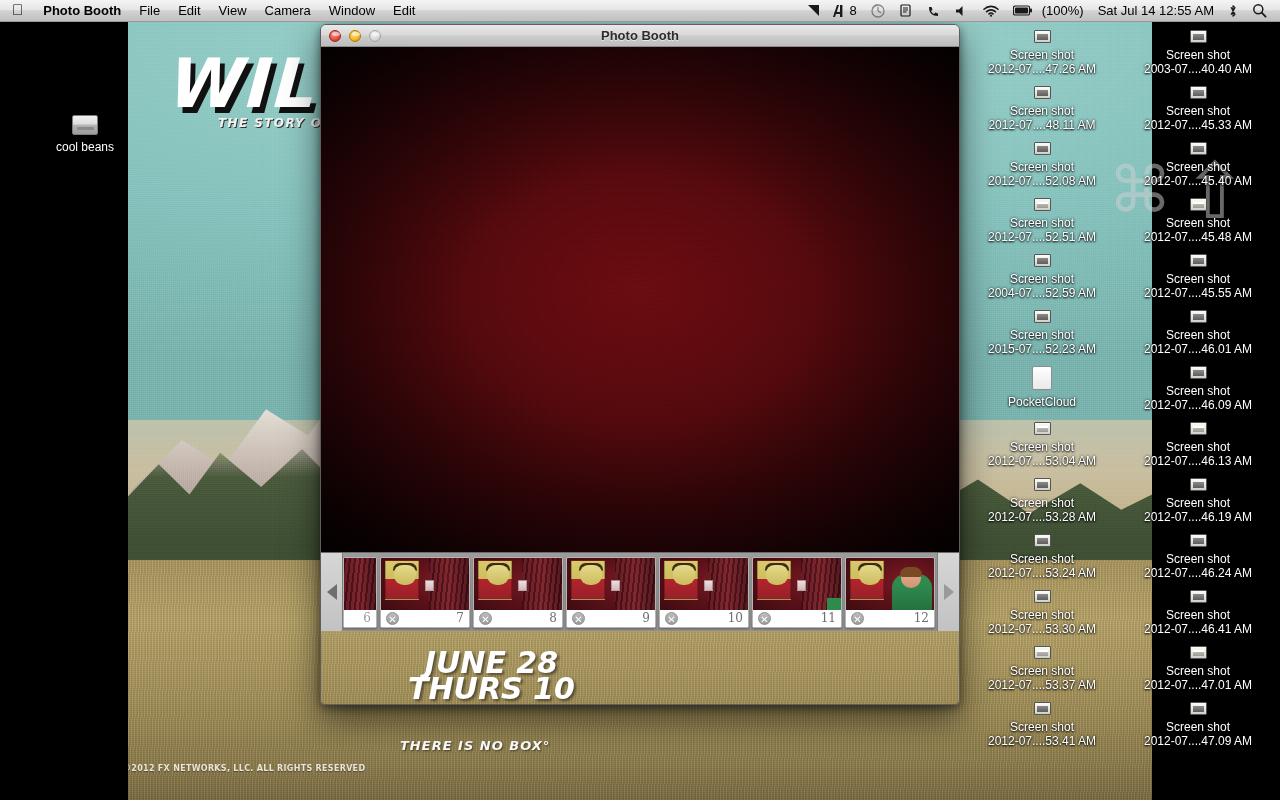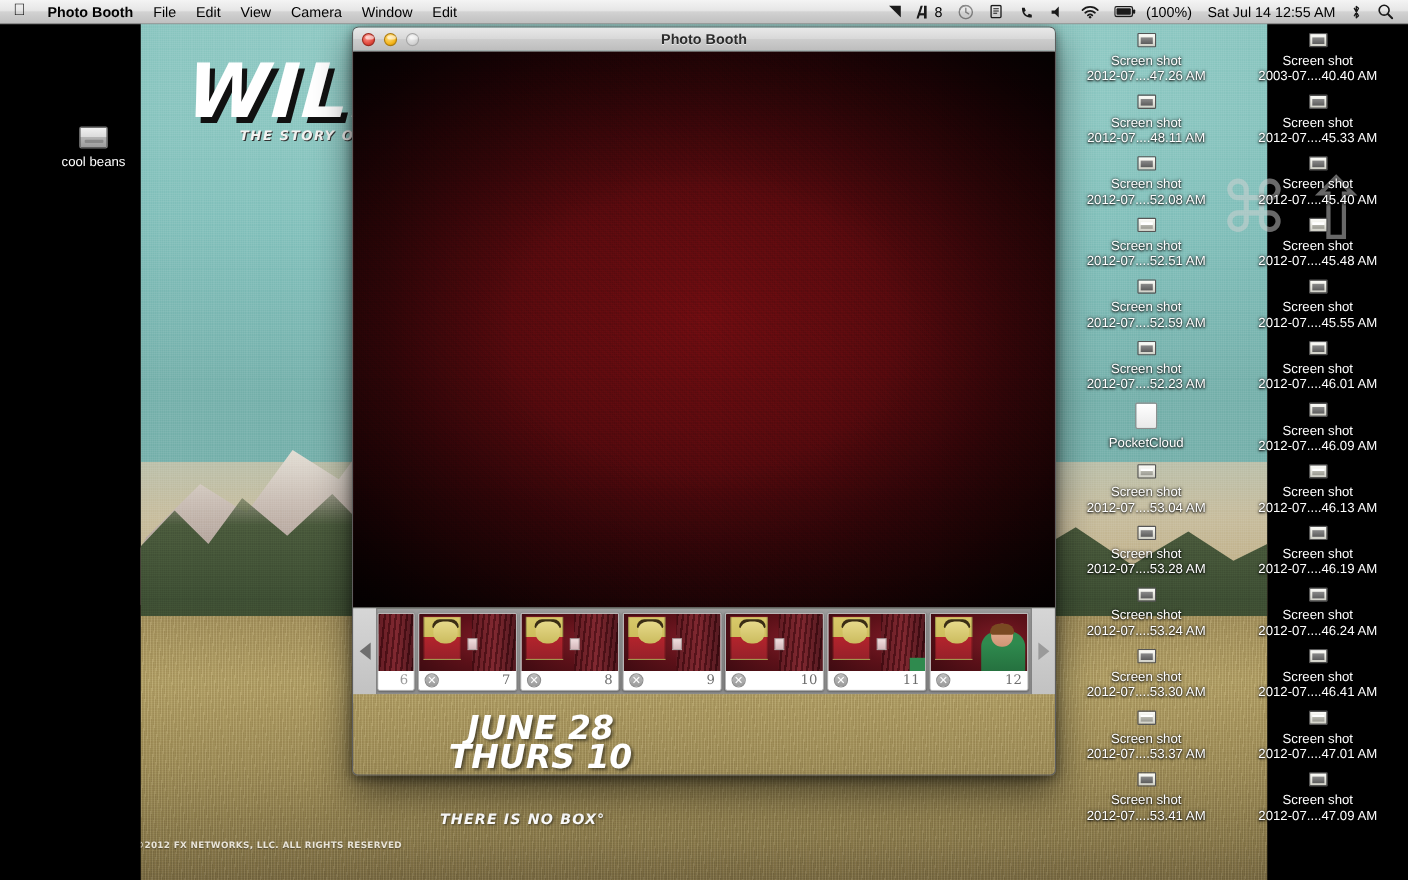--- a/index.html
+++ b/index.html
@@ -486,26 +486,26 @@
         <span class="lbl">2012-07....52.08 AM</span>
       </div>
       <div class="desk-icon shot-icon" style="left: 962px; top: 198px;">
         <span class="glyph"><span class="ico-shot win" style="display: inline-block;"></span></span>
         <span class="lbl">Screen shot</span>
         <span class="lbl">2012-07....52.51 AM</span>
       </div>
       <div class="desk-icon shot-icon" style="left: 962px; top: 254px;">
         <span class="glyph"><span class="ico-shot" style="display: inline-block;"></span></span>
         <span class="lbl">Screen shot</span>
-        <span class="lbl">2012-07....52.59 AM</span>
+        <span class="lbl">2004-07....52.59 AM</span>
       </div>
       <div class="desk-icon shot-icon" style="left: 962px; top: 310px;">
         <span class="glyph"><span class="ico-shot" style="display: inline-block;"></span></span>
         <span class="lbl">Screen shot</span>
-        <span class="lbl">2012-07....52.23 AM</span>
+        <span class="lbl">2015-07....52.23 AM</span>
       </div>
       <div class="desk-icon shot-icon" style="left: 962px; top: 366px;">
         <span class="glyph"><span class="ico-doc" style="display: inline-block;"></span></span>
         <span class="lbl">PocketCloud</span>
       </div>
       <div class="desk-icon shot-icon" style="left: 962px; top: 422px;">
         <span class="glyph"><span class="ico-shot win" style="display: inline-block;"></span></span>
         <span class="lbl">Screen shot</span>
         <span class="lbl">2012-07....53.04 AM</span>
       </div>

